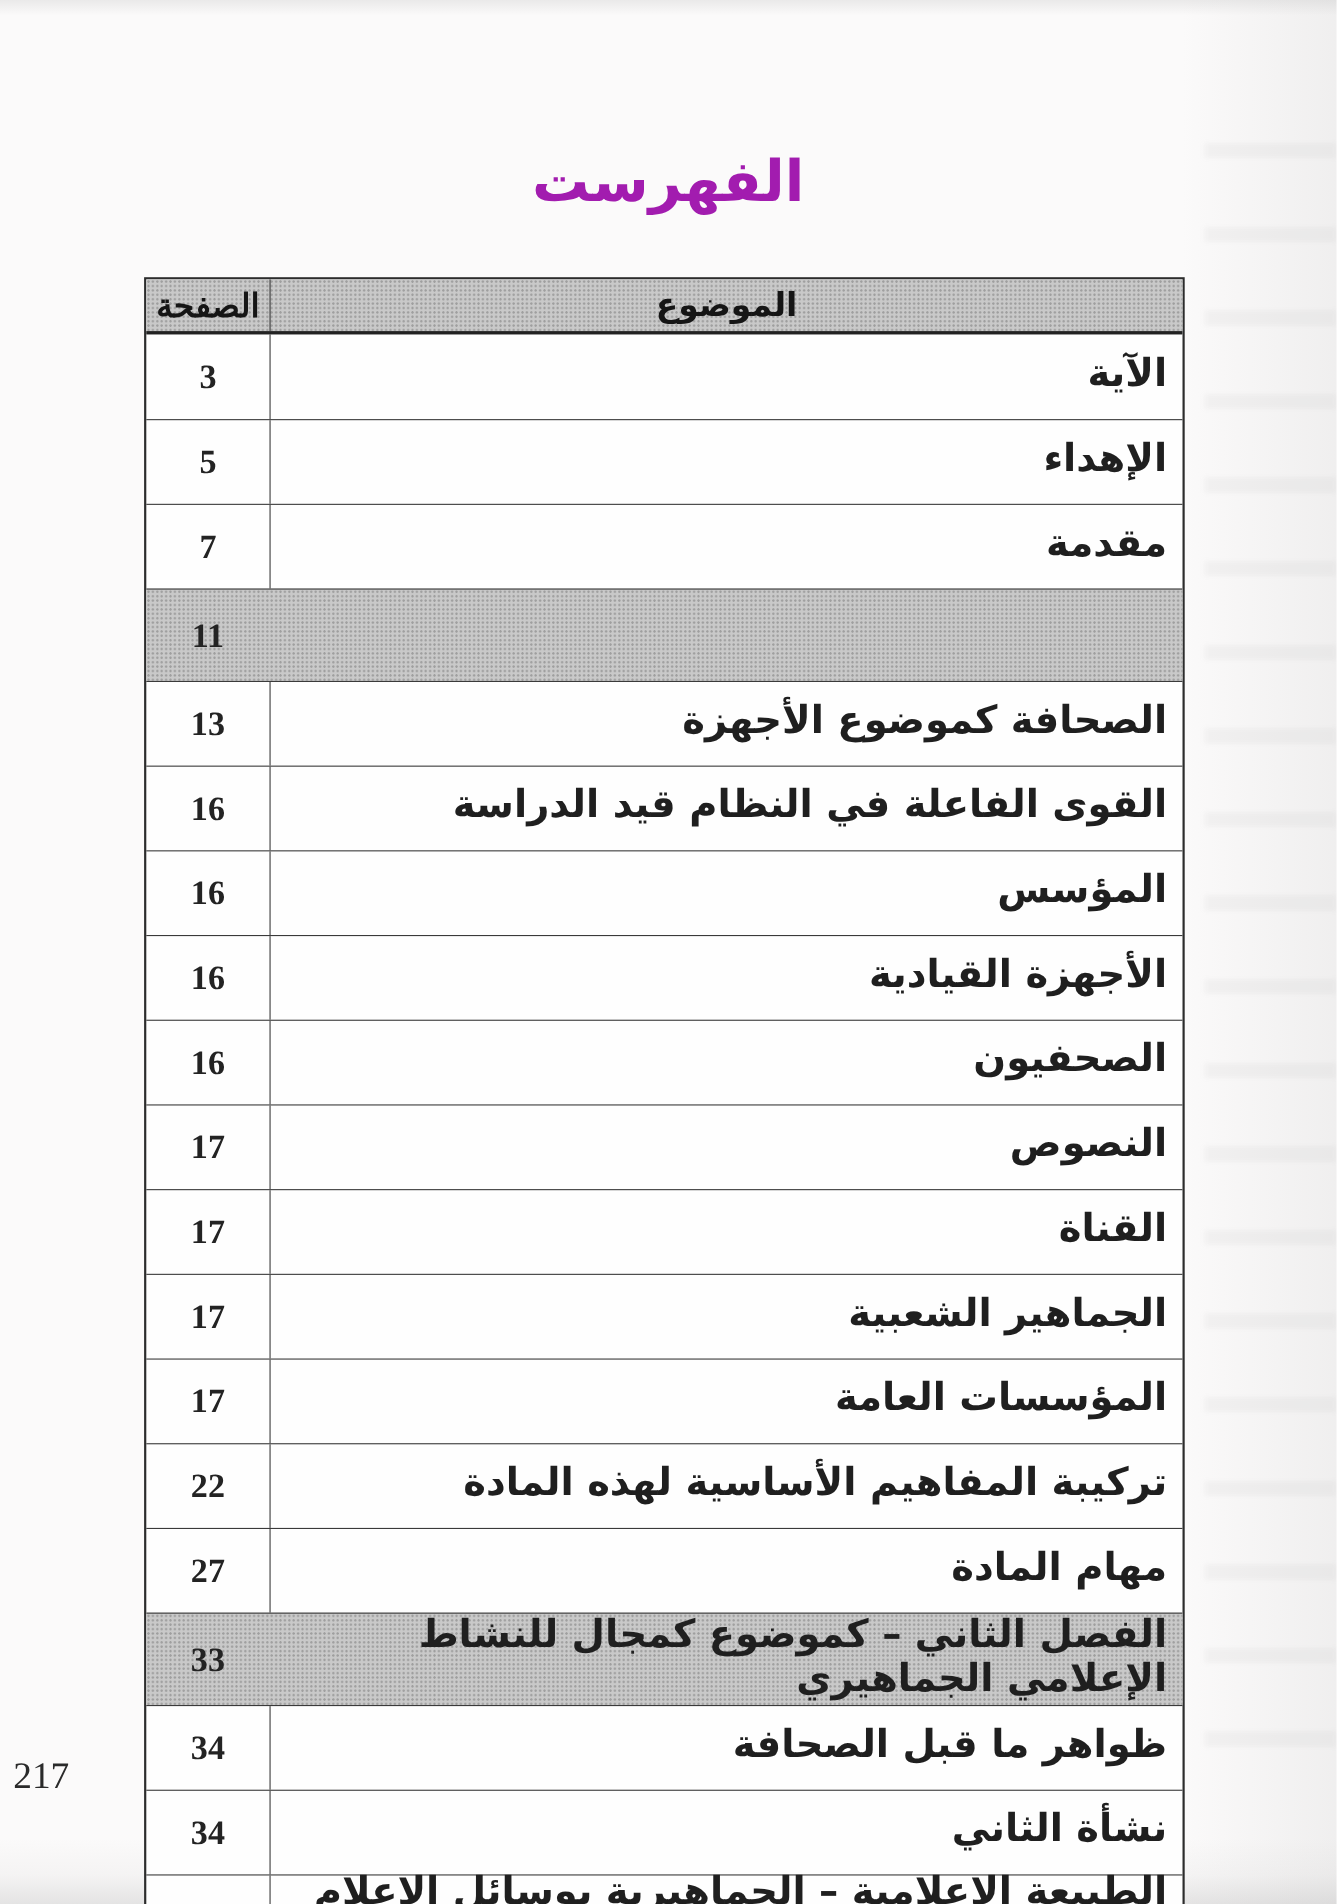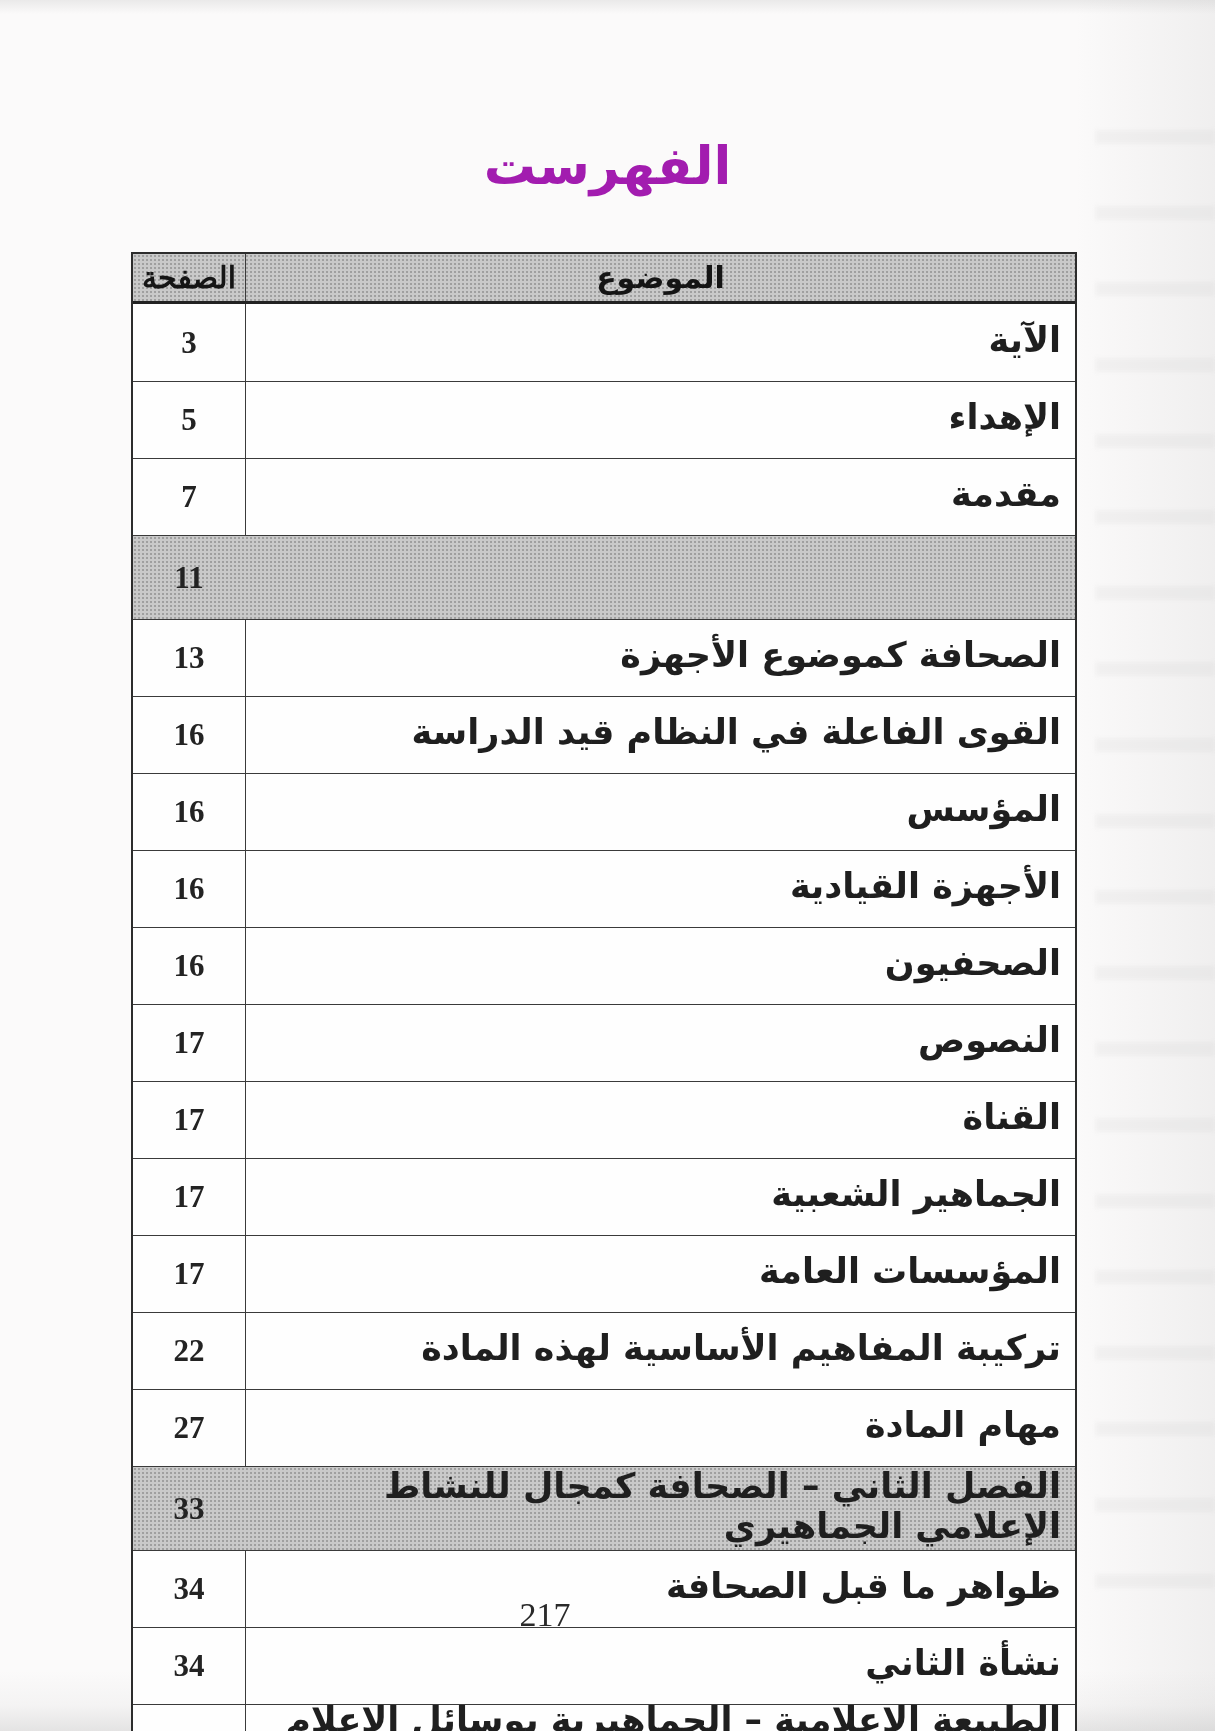--- a/index.html
+++ b/index.html
@@ -99,23 +99,22 @@
     height: 84px;
     background-color: var(--gray-bg, #c9c9c9);
     background-image: radial-gradient(rgba(90,90,90,.38) 1px, transparent 1.2px);
     background-size: 4px 4px;
   }
   .row.chapter .topic { border-left: none; }
 
   
   .footer-page-number {
     position: absolute;
-    top: 1596px; left: 0;
+    top: 1596px; left: 12px;
     width: 1090px;
-    text-align: center;
     font-family: "Liberation Serif", serif;
     font-size: 34px;
     color: #2a2a2a;
   }
 
   
   .scratch { position: absolute; background: #9aa4b6; opacity: .22; height: 1.6px; border-radius: 2px; }
   .scratch.s1 { left: 430px; top: 690px; width: 640px; transform: rotate(7deg); }
   .scratch.s2 { left: 620px; top: 930px; width: 460px; transform: rotate(24deg); opacity: .16; }
   .scratch.s3 { left: 180px; top: 1310px; width: 240px; transform: rotate(-6deg); opacity: .15; }
@@ -209,21 +208,21 @@
       <div class="row item">
         <div class="cell page">22</div>
         <div class="cell topic">تركيبة المفاهيم الأساسية لهذه المادة</div>
       </div>
       <div class="row item">
         <div class="cell page">27</div>
         <div class="cell topic">مهام المادة</div>
       </div>
       <div class="row chapter">
         <div class="cell page">33</div>
-        <div class="cell topic">الفصل الثاني – الصحافة كمجال للنشاط الإعلامي الجماهيري</div>
+        <div class="cell topic">الفصل الثاني – كموضوع كمجال للنشاط الإعلامي الجماهيري</div>
       </div>
       <div class="row item">
         <div class="cell page">34</div>
         <div class="cell topic">ظواهر ما قبل الصحافة</div>
       </div>
       <div class="row item">
         <div class="cell page">34</div>
         <div class="cell topic">نشأة الثاني</div>
       </div>
       <div class="row item">

